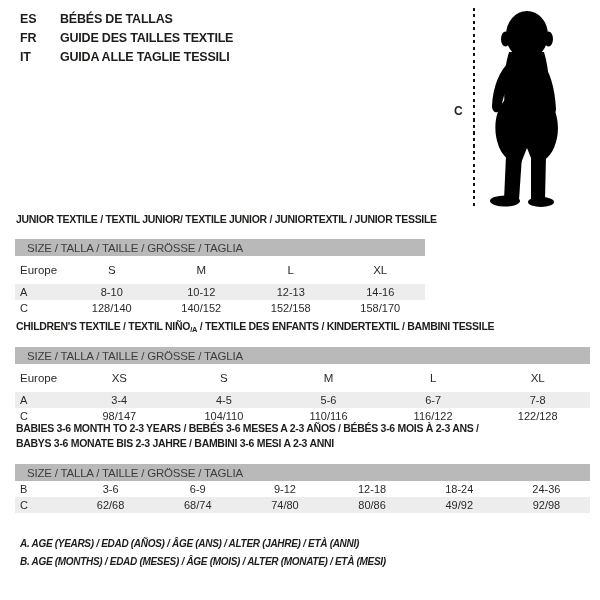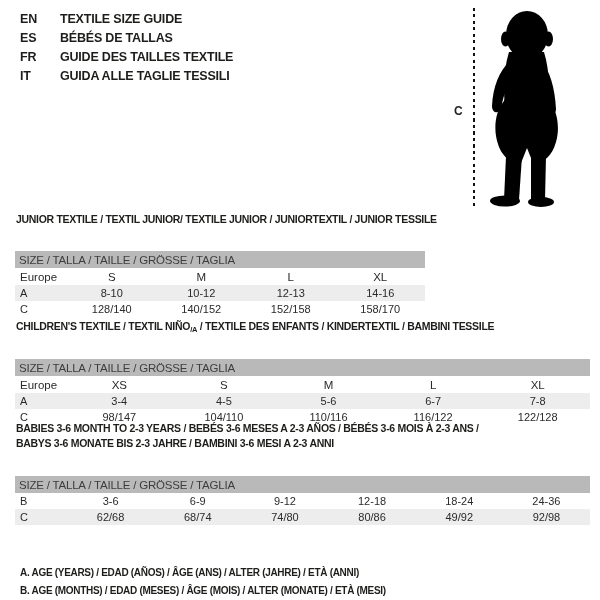--- a/index.html
+++ b/index.html
@@ -20,46 +20,42 @@
     background-image:repeating-linear-gradient(to bottom,#111 0px,#111 3px,transparent 3px,transparent 6.5px);}
   .c-label{left:454px;top:104px;font-size:12px;font-weight:bold;color:#222;}
   .figure-svg{left:483px;top:10px;}
 
   
   .section-title{font-weight:bold;font-size:10.5px;letter-spacing:-0.3px;line-height:15px;white-space:nowrap;}
   .sub{font-size:7.5px;vertical-align:-2px;}
 
   .size-table{}
   .size-bar{background:var(--bar,#b9b9b9);height:17px;display:flex;align-items:center;
-    padding-left:4px;font-size:11.5px;color:#3d3d3d;letter-spacing:-0.2px;margin-top:12px;}
+    padding-left:12px;font-size:11.5px;color:#3d3d3d;letter-spacing:-0.2px;}
   .trow{display:grid;height:16px;align-items:center;font-size:11px;color:#2a2a2a;}
-  .trow.first{height:17px;font-size:11.5px;}
+  .trow.first{height:28px;font-size:11.5px;}
   .trow.shaded{background:var(--shade,#ededed);}
   .trow .rlabel{padding-left:5px;text-align:left;}
   .trow .cell{text-align:center;}
 
   
-  .footnotes{left:20px;top:564px;}
+  .footnotes{left:20px;top:535px;font-style:italic;}
   .footnote{font-weight:bold;font-size:10px;letter-spacing:-0.3px;line-height:17.5px;white-space:nowrap;}
 
   .t-junior{left:15px;top:239px;width:410px;}
   .t-children{left:15px;top:347px;width:575px;}
   .t-babies{left:15px;top:464px;width:575px;}
   .title-junior{left:16px;top:212px;}
   .title-children{left:16px;top:319px;}
   .title-babies{left:16px;top:421px;}
 </style>
 </head>
 <body style="--bar: #b9b9b9; --shade: #ededed; color: rgb(29, 29, 27);">
 
 <div class="abs legend">
-    <div class="legend-row">
-      <span>EN</span>
-      <span>TEXTILE SIZE GUIDE</span>
-    </div>
     <div class="legend-row">
       <span>ES</span>
       <span>BÉBÉS DE TALLAS</span>
     </div>
     <div class="legend-row">
       <span>FR</span>
       <span>GUIDE DES TAILLES TEXTILE</span>
     </div>
     <div class="legend-row">
       <span>IT</span>

